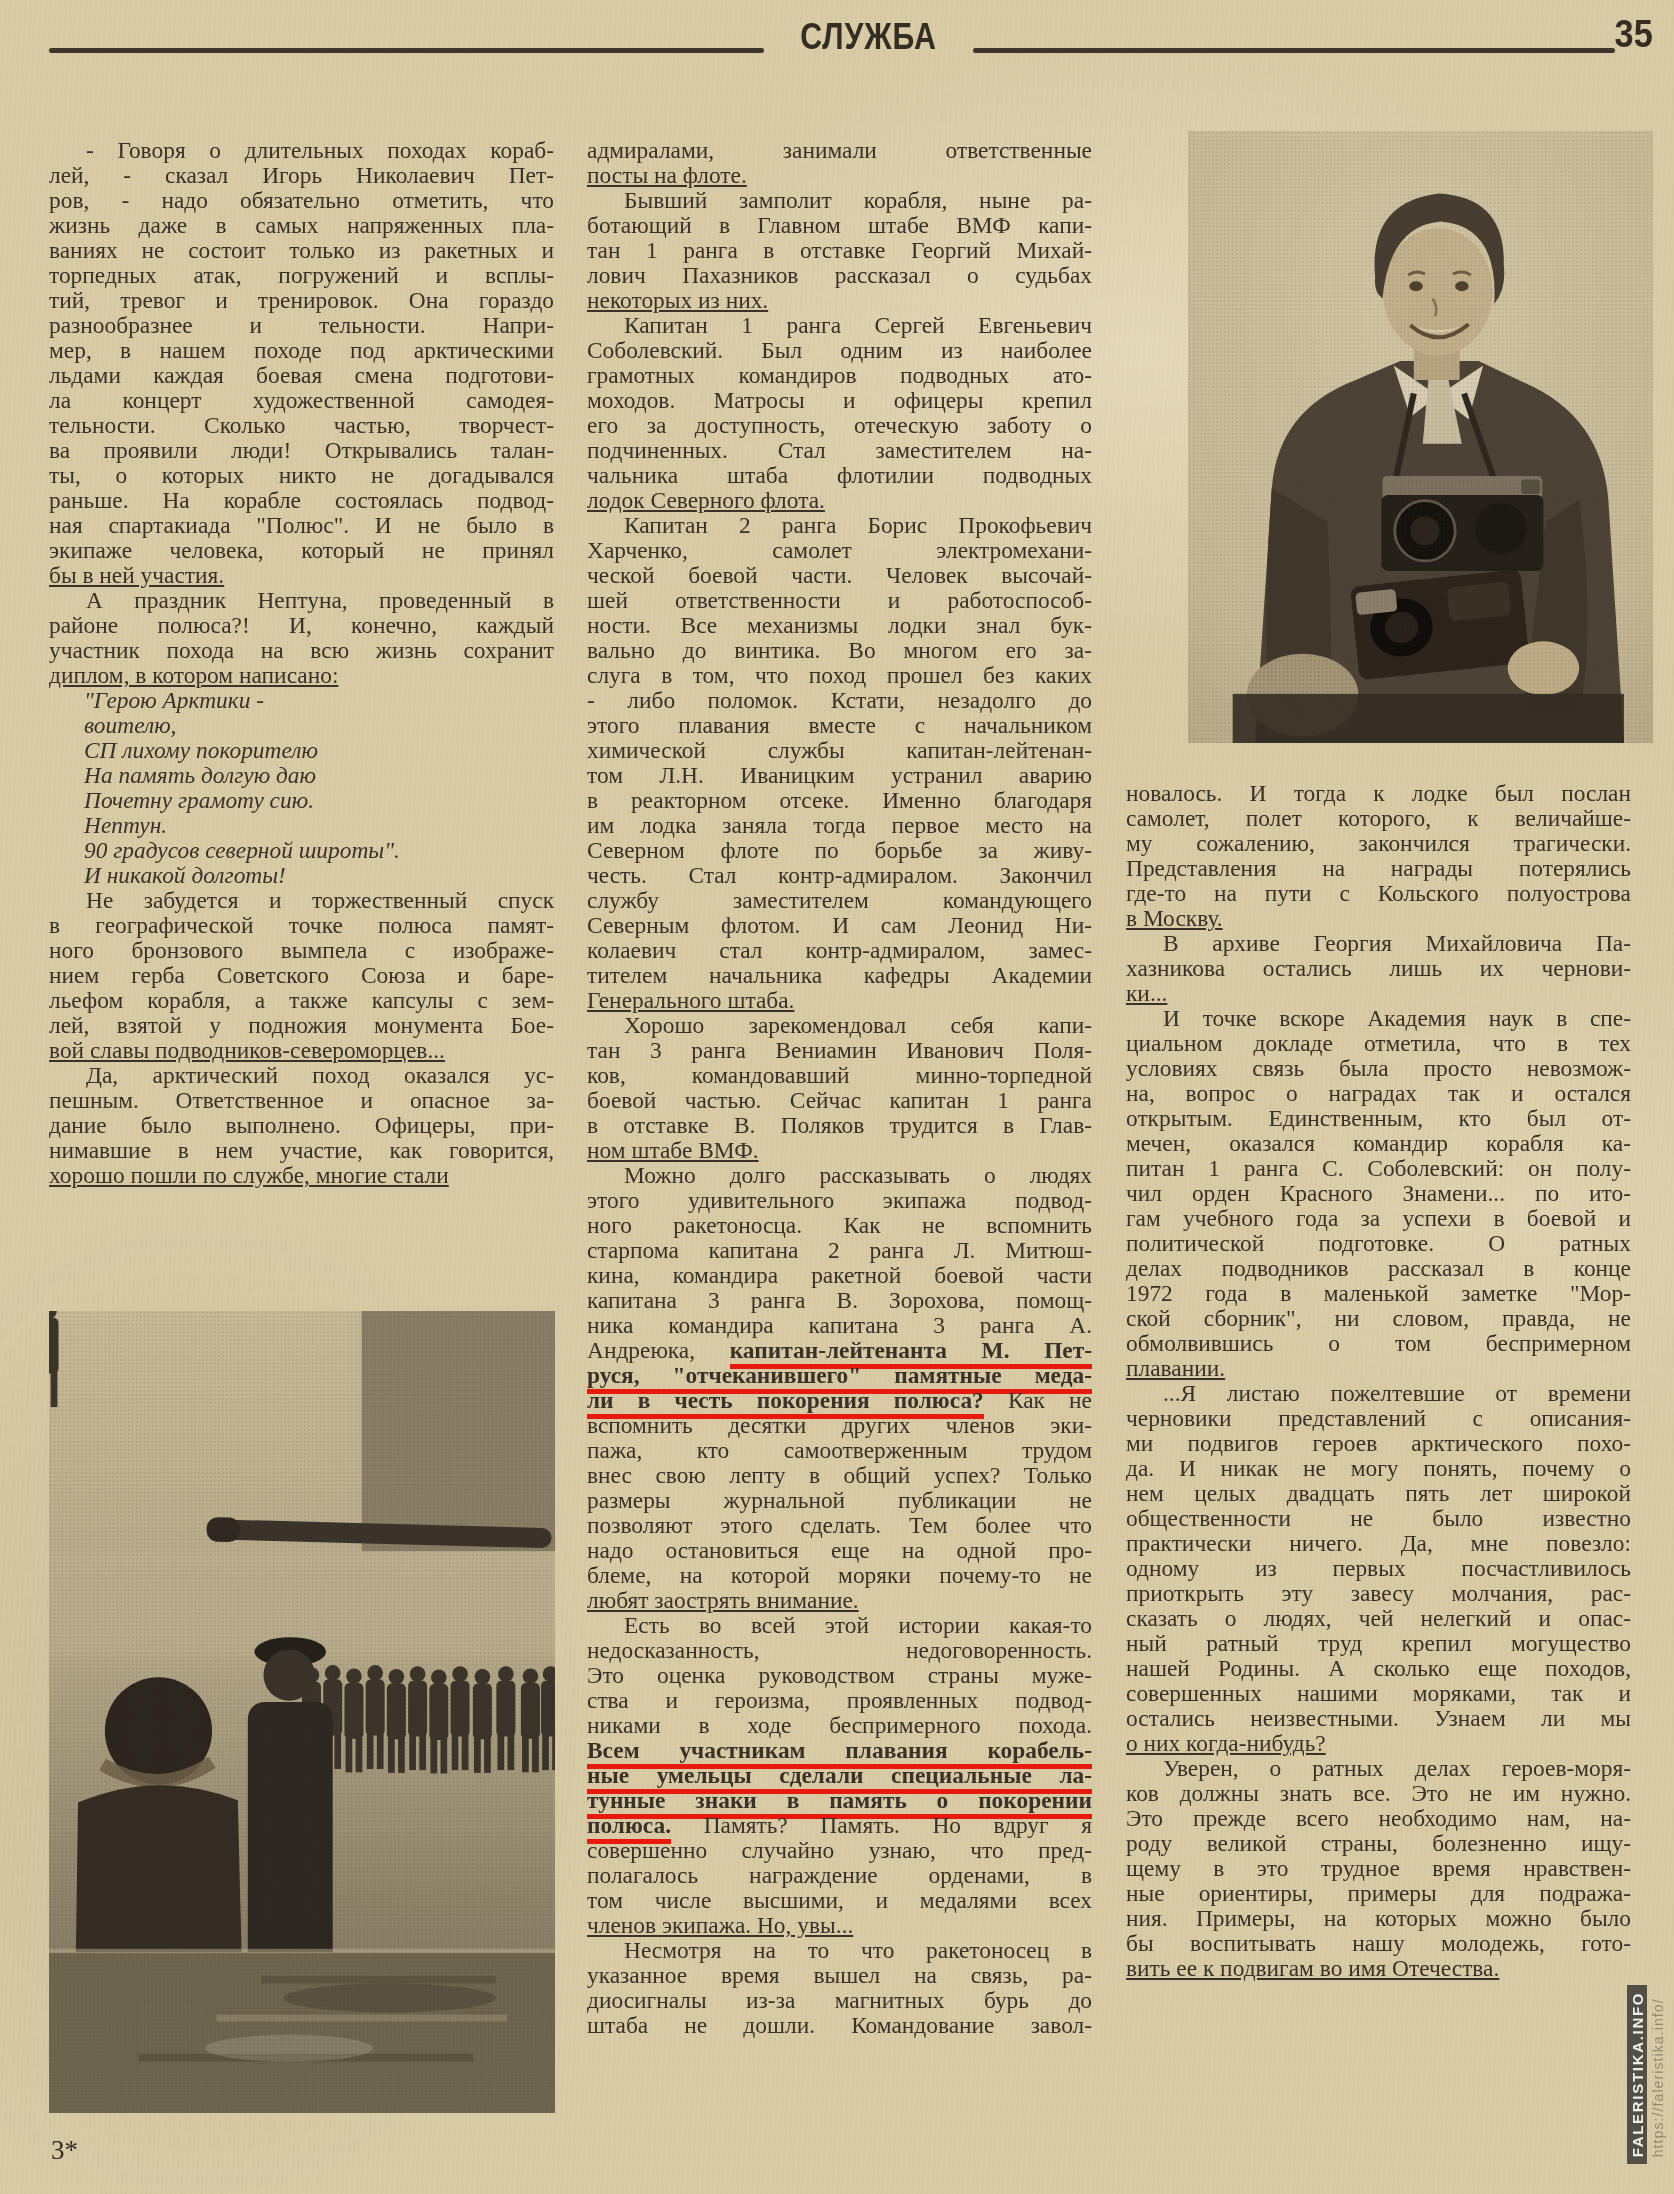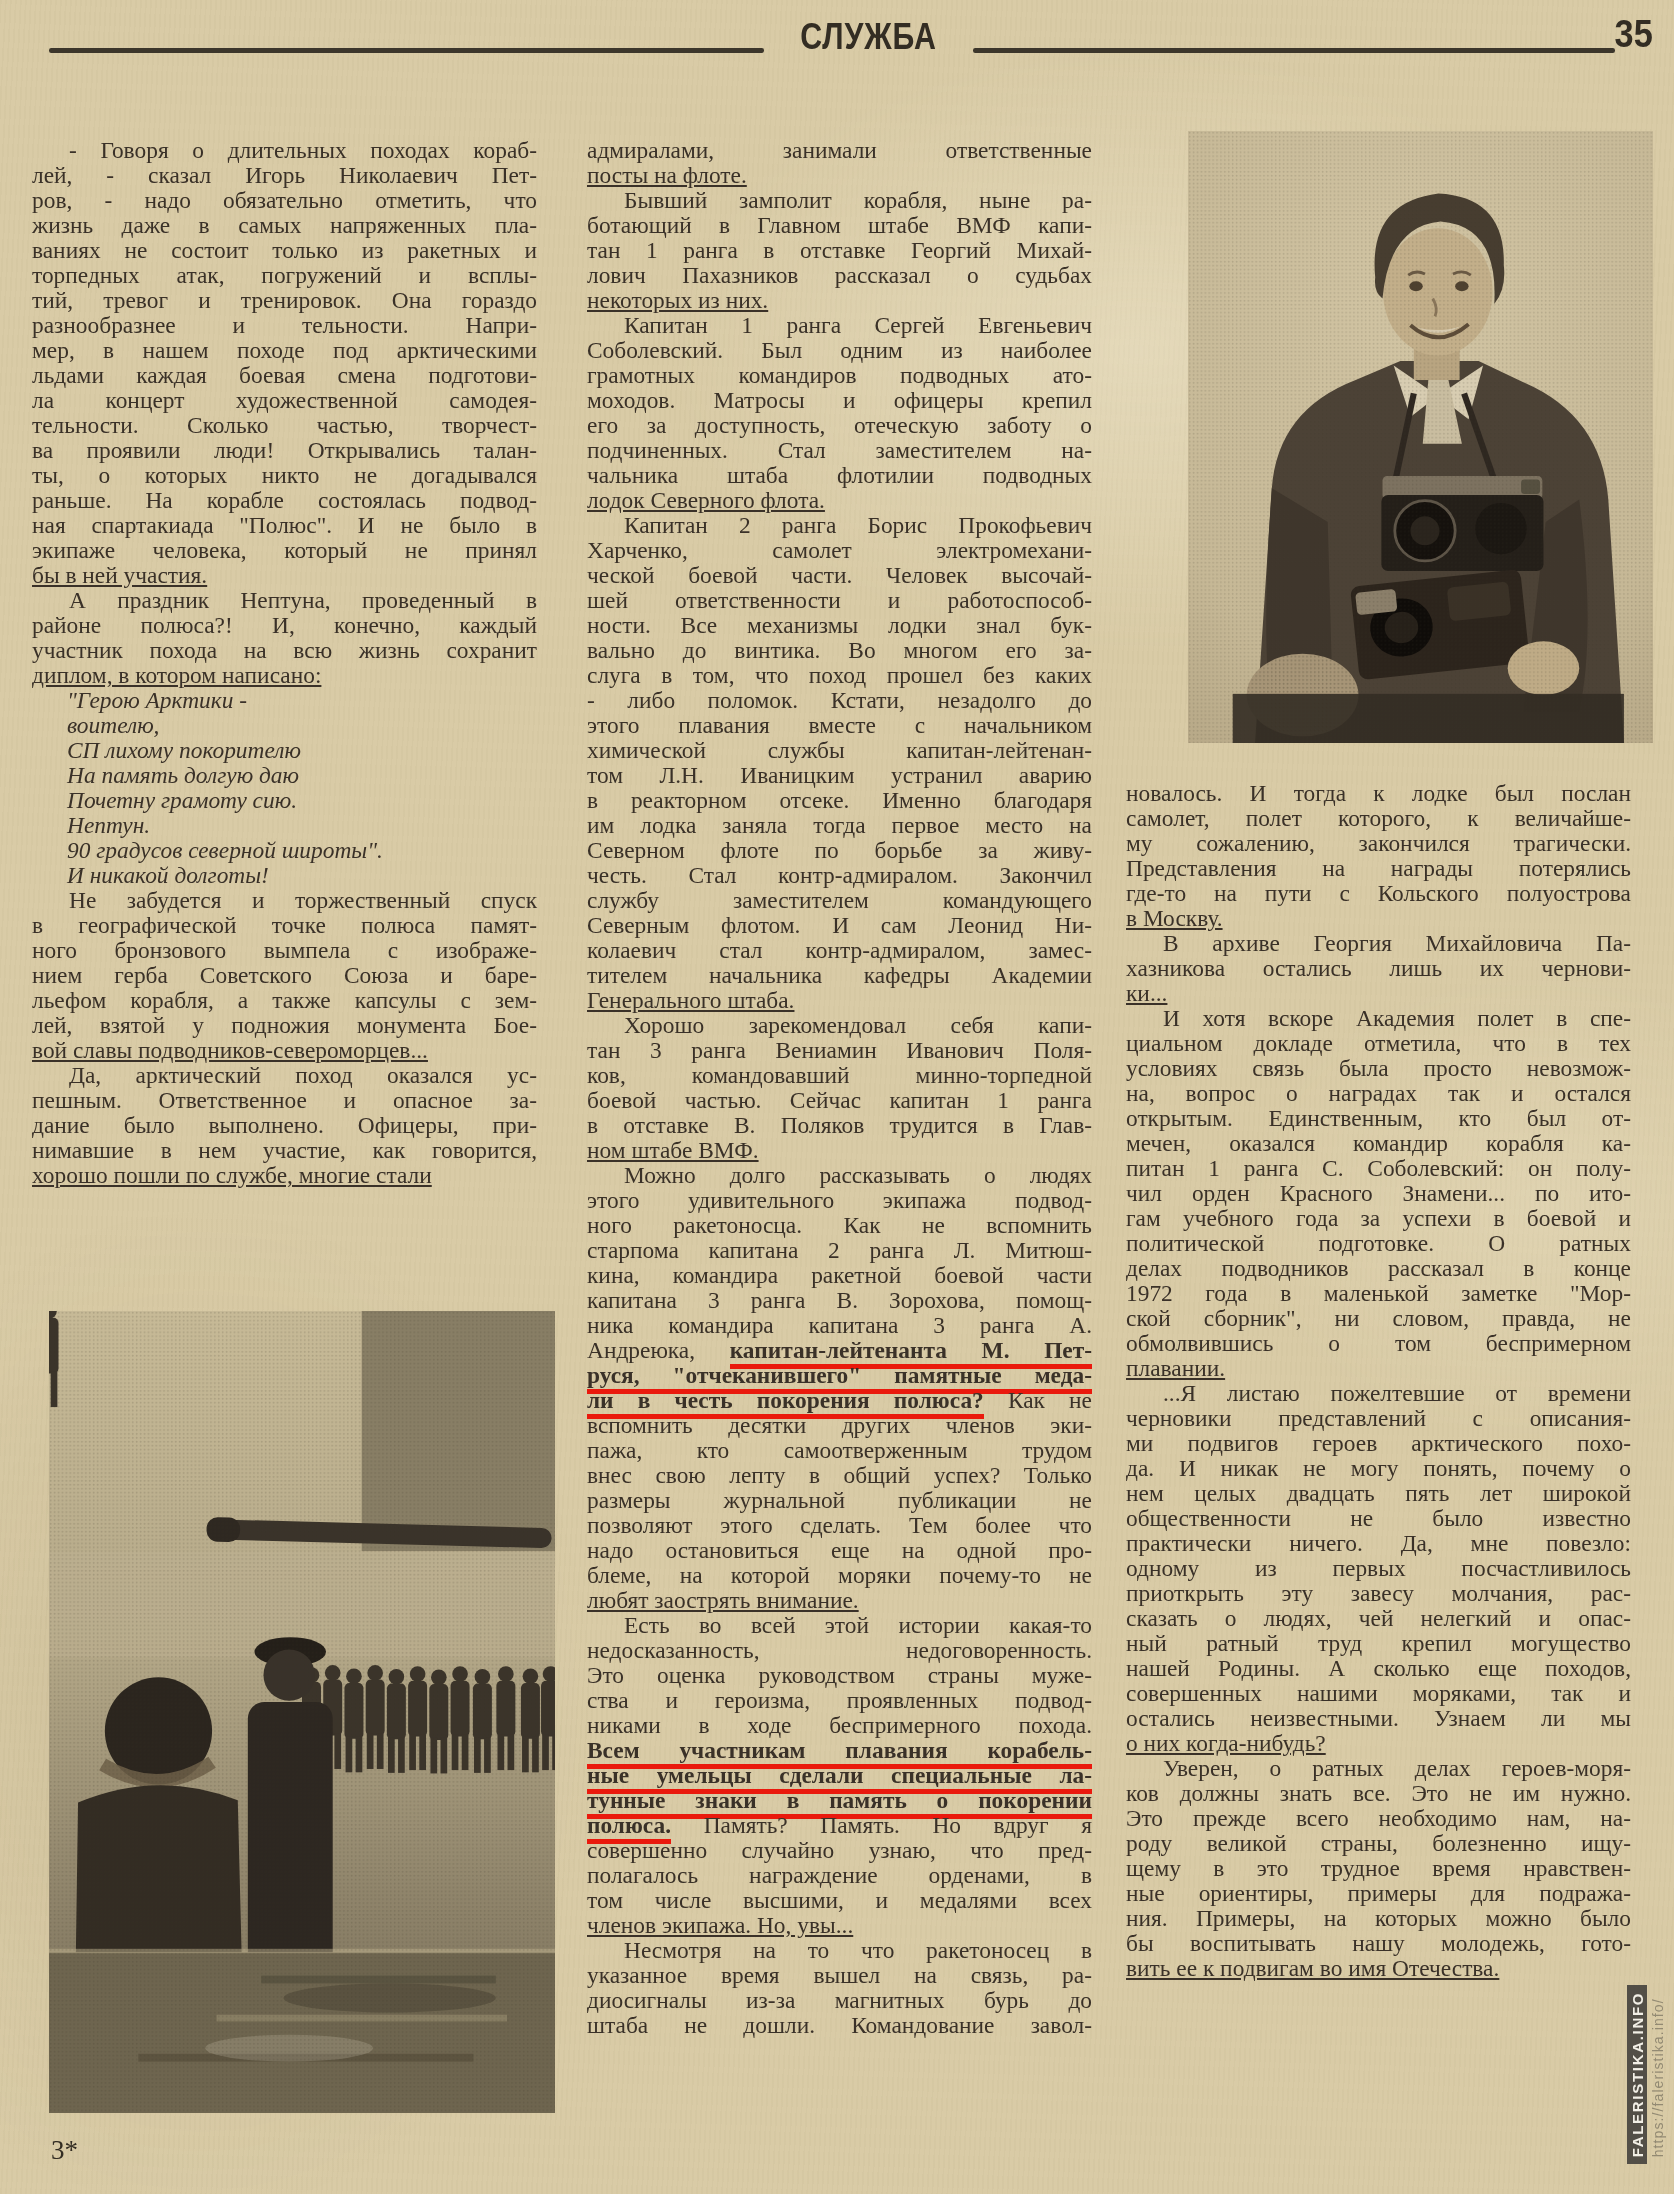--- a/index.html
+++ b/index.html
@@ -22,21 +22,21 @@
     font-family:"Liberation Sans",sans-serif;font-weight:bold;font-size:37px;
     letter-spacing:1.1px;transform:scaleX(.82);transform-origin:center;color:#332d23;
   }
   .hdr-page{
     position:absolute;left:1612px;top:12.3px;
     font-family:"Liberation Sans",sans-serif;font-weight:bold;font-size:39px;
     transform:scaleX(.88);color:#332d23;
   }
   
   .col{position:absolute;width:505px;font-size:23.4px;}
-  .col1{left:32px;top:138px;}
+  .col1{left:49px;top:138px;}
   .col2{left:587px;top:138px;}
   .col3{left:1126px;top:781px;}
   .line{
     height:25px;line-height:25px;white-space:nowrap0;
     text-align:justify;text-align-last:justify;
   }
   .line.end{text-align-last:left;text-decoration:underline;}
   .line.in{text-indent:37px;}
   .line.it{font-style:italic;text-align-last:left;padding-left:35px;}
   .u{border-bottom:5.6px solid #ea190d;padding-bottom:1.1px;font-weight:bold;}
@@ -323,21 +323,21 @@
 <div class="col col3">
     <div class="line"><span>новалось. И тогда к лодке был послан</span></div>
     <div class="line"><span>самолет, полет которого, к величайше-</span></div>
     <div class="line"><span>му сожалению, закончился трагически.</span></div>
     <div class="line"><span>Представления на награды потерялись</span></div>
     <div class="line"><span>где-то на пути с Кольского полуострова</span></div>
     <div class="line end"><span>в Москву.</span></div>
     <div class="line in"><span>В архиве Георгия Михайловича Па-</span></div>
     <div class="line"><span>хазникова остались лишь их чернови-</span></div>
     <div class="line end"><span>ки...</span></div>
-    <div class="line in"><span>И хотя вскоре Академия полет в спе-</span></div>
+    <div class="line in"><span>И точке вскоре Академия наук в спе-</span></div>
     <div class="line"><span>циальном докладе отметила, что в тех</span></div>
     <div class="line"><span>условиях связь была просто невозмож-</span></div>
     <div class="line"><span>на, вопрос о наградах так и остался</span></div>
     <div class="line"><span>открытым. Единственным, кто был от-</span></div>
     <div class="line"><span>мечен, оказался командир корабля ка-</span></div>
     <div class="line"><span>питан 1 ранга С. Соболевский: он полу-</span></div>
     <div class="line"><span>чил орден Красного Знамени... по ито-</span></div>
     <div class="line"><span>гам учебного года за успехи в боевой и</span></div>
     <div class="line"><span>политической подготовке. О ратных</span></div>
     <div class="line"><span>делах подводников рассказал в конце</span></div>

